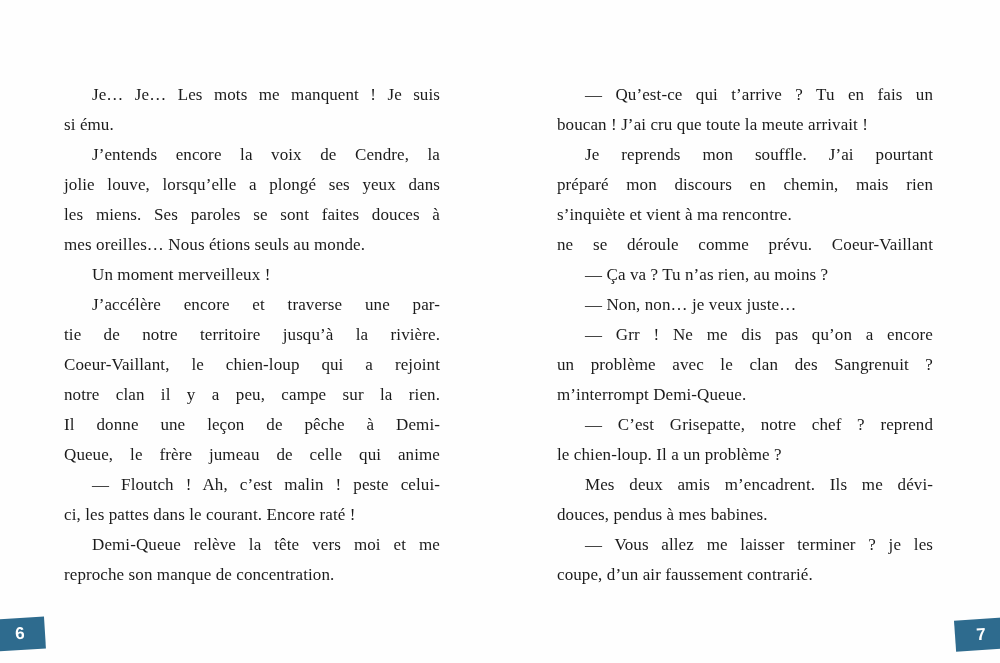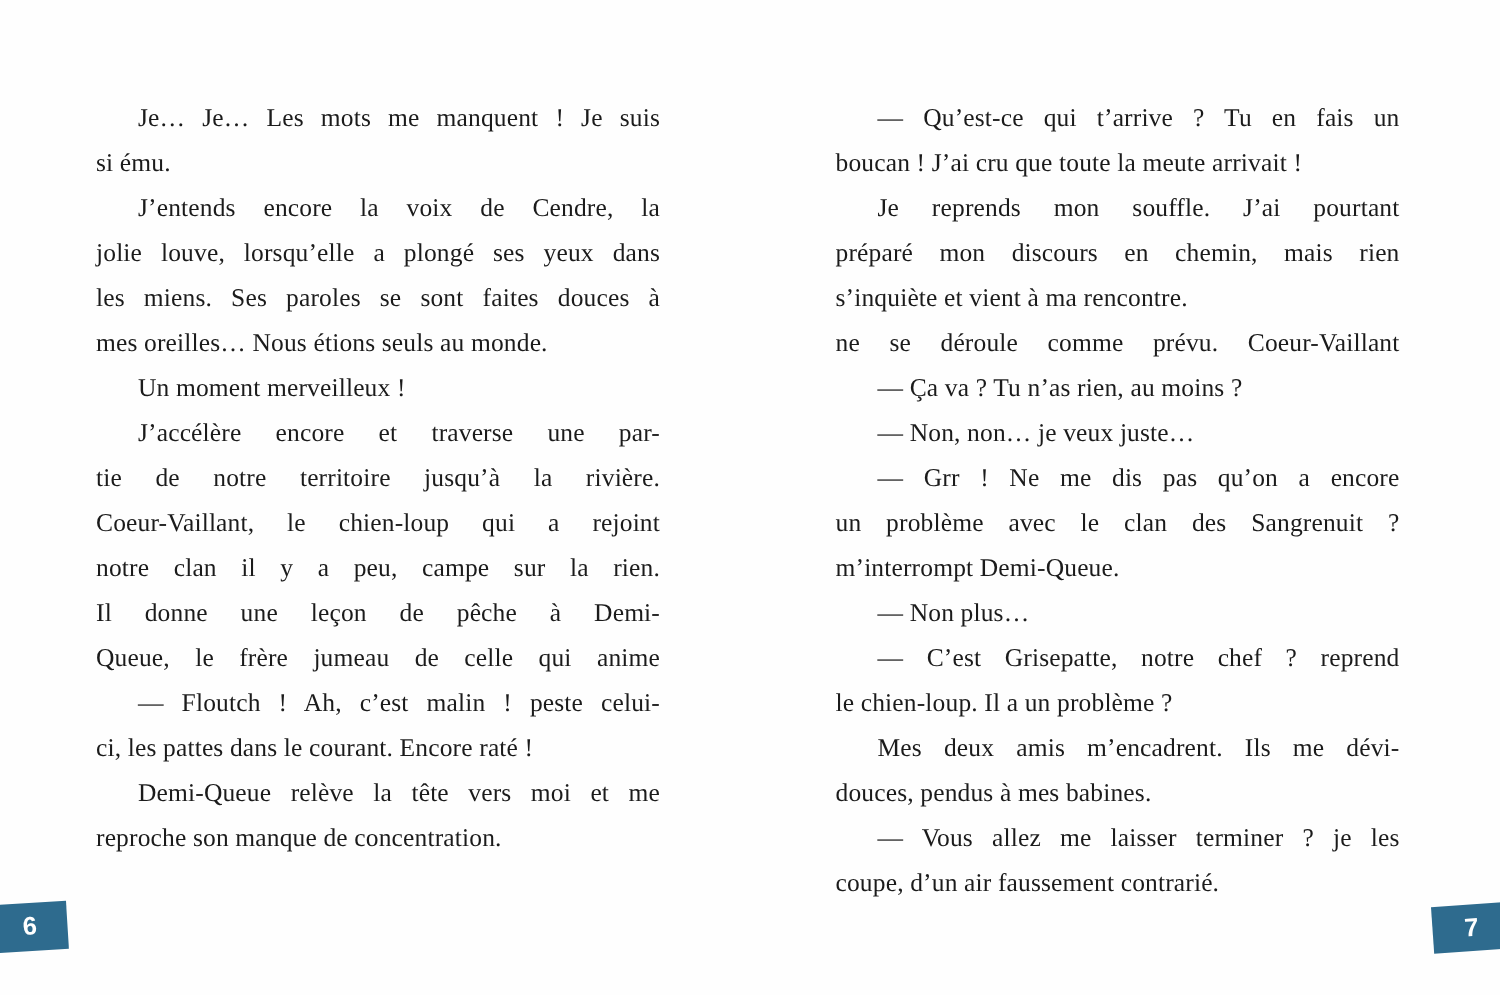--- a/index.html
+++ b/index.html
@@ -9,20 +9,21 @@
     height: 663px;
     background: #fefefe;
     overflow: hidden;
   }
   .spread {
     position: absolute;
     inset: 0;
     background: #fefefe;
     font-family: "Liberation Serif", "DejaVu Serif", serif;
     color: #1b1b1b;
+    margin-top: 16px;
   }
   .col {
     position: absolute;
     top: 64px;
     width: 376px;
     font-size: 17px;
     line-height: 30px;
     letter-spacing: 0.1px;
   }
   #col-left  { left: 64px;  }
@@ -93,21 +94,20 @@
       <div class="line end">boucan ! J’ai cru que toute la meute arrivait !</div>
       <div class="line first">Je reprends mon souffle. J’ai pourtant</div>
       <div class="line">préparé mon discours en chemin, mais rien</div>
       <div class="line end">s’inquiète et vient à ma rencontre.</div>
       <div class="line">ne se déroule comme prévu. Coeur-Vaillant</div>
       <div class="line first end">— Ça va ? Tu n’as rien, au moins ?</div>
       <div class="line first end">— Non, non… je veux juste…</div>
       <div class="line first">— Grr ! Ne me dis pas qu’on a encore</div>
       <div class="line">un problème avec le clan des Sangrenuit ?</div>
       <div class="line end">m’interrompt Demi-Queue.</div>
-      <div class="line first end">— Non plus…</div>
       <div class="line first">— C’est Grisepatte, notre chef ? reprend</div>
       <div class="line end">le chien-loup. Il a un problème ?</div>
       <div class="line first">Mes deux amis m’encadrent. Ils me dévi-</div>
       <div class="line end">douces, pendus à mes babines.</div>
       <div class="line first">— Vous allez me laisser terminer ? je les</div>
       <div class="line end">coupe, d’un air faussement contrarié.</div>
     </div>
 
   <div class="badge" id="badge-left" style="background: rgb(46, 107, 142); color: rgb(255, 255, 255);">6</div>
 

